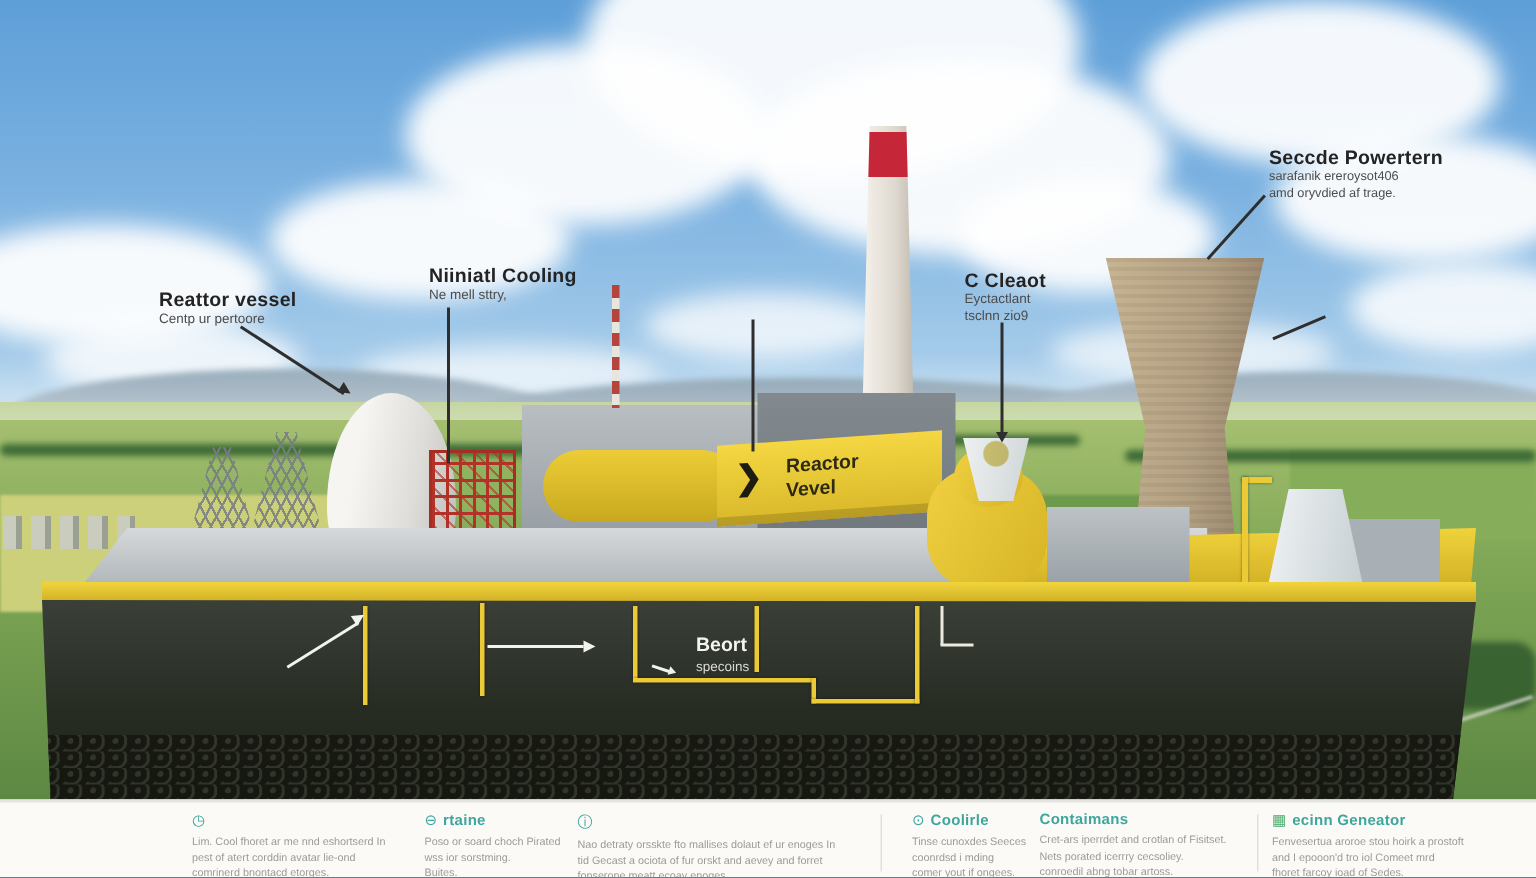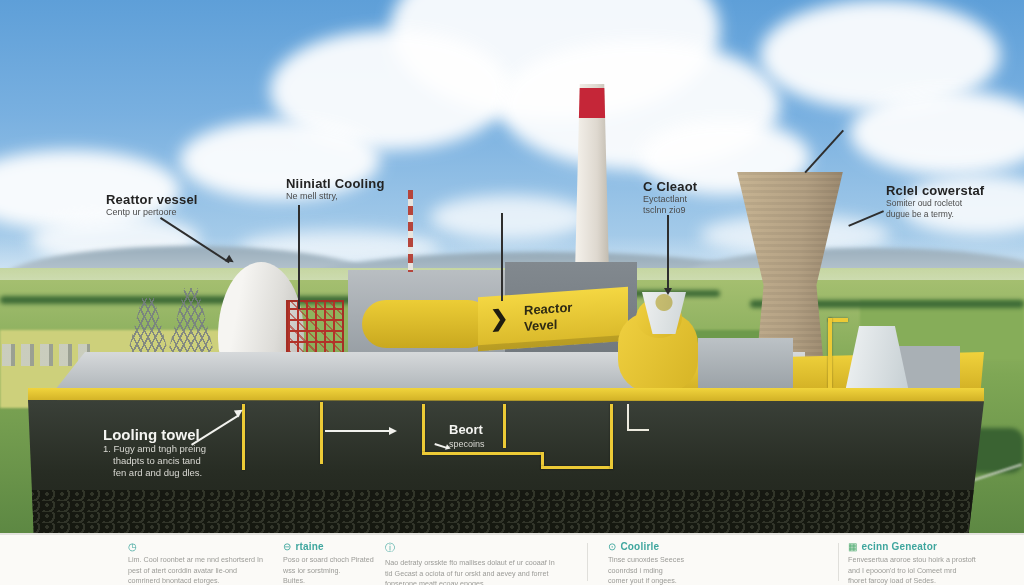--- a/index.html
+++ b/index.html
@@ -201,72 +201,74 @@
   </div>
   <div class="callout" style="left:286px;top:176px">
     <div class="ct">Niiniatl Cooling</div>
     <div class="cs">Ne mell sttry,</div>
   </div>
   <div class="callout" style="left:643px;top:179px">
     <div class="ct">C Cleaot</div>
     <div class="cs">Eyctactlant</div>
     <div class="cs">tsclnn zio9</div>
   </div>
-  <div class="callout" style="left:886px;top:183px">
-    <div class="ct">Rclel cowerstaf</div>
-    <div class="cs" style="font-size:8.5px">Somiter oud rocletot</div>
-    <div class="cs" style="font-size:8.5px">dugue be a termy.</div>
-  </div>
-
-  <div class="callout" style="left:103px;top:427px">
-    <div class="wt" style="font-size:15px">Looling towel</div>
-    <div class="ws">1. Fugy amd tngh preing</div>
-    <div class="ws" style="padding-left:10px">thadpts to ancis tand</div>
-    <div class="ws" style="padding-left:10px">fen ard and dug dles.</div>
-  </div>
-  <div class="callout" style="left:449px;top:422px">
+  <div class="callout" style="left:846px;top:97px">
+    <div class="ct">Seccde Powertern</div>
+    <div class="cs" style="font-size:8.5px">sarafanik ereroysot406</div>
+    <div class="cs" style="font-size:8.5px">amd oryvdied af trage.</div>
+  </div>
+
+  <div class="callout" style="left:464px;top:422px">
     <div class="wt">Beort</div>
     <div class="ws" style="font-size:9px">specoins</div>
   </div>
 
   <div class="abs footer">
     <div class="fcol" style="left:128px">
       <div class="fhead">
           <span class="ficon">◷</span>
         </div>
-      <div class="fline">Lim. Cool roonbet ar me nnd eshortserd In</div>
+      <div class="fline">Lim. Cool fhoret ar me nnd eshortserd In</div>
       <div class="fline">pest of atert corddin avatar lie-ond</div>
       <div class="fline">comrinerd bnontacd etorges.</div>
     </div>
     <div class="fcol" style="left:283px">
       <div class="fhead">
         <span class="ficon">⊖</span>
         <span class="fheading">rtaine</span>
       </div>
       <div class="fline">Poso or soard choch Pirated</div>
       <div class="fline">wss ior sorstming.</div>
       <div class="fline">Buites.</div>
     </div>
     <div class="fcol" style="left:385px">
       <div class="fhead">
           <span class="ficon">ⓘ</span>
         </div>
-      <div class="fline">Nao detraty orsskte fto mallises dolaut ef ur cooaaf In</div>
+      <div class="fline">Nao detraty orsskte fto mallises dolaut ef ur enoges In</div>
       <div class="fline">tid Gecast a ociota of fur orskt and aevey and forret</div>
       <div class="fline">fonserone meatt ecoay enoges.</div>
     </div>
     <div class="fcol" style="left:608px">
       <div class="fhead">
         <span class="ficon">⊙</span>
         <span class="fheading">Coolirle</span>
       </div>
       <div class="fline">Tinse cunoxdes Seeces</div>
       <div class="fline">coonrdsd i mding</div>
       <div class="fline">comer yout if ongees.</div>
     </div>
+    <div class="fcol" style="left:693px">
+      <div class="fhead">
+          <span class="fheading">Contaimans</span>
+        </div>
+      <div class="fline">Cret-ars iperrdet and crotlan of Fisitset.</div>
+      <div class="fline">Nets porated icerrry cecsoliey.</div>
+      <div class="fline">conroedil abng tobar artoss.</div>
+    </div>
     <div class="fcol" style="left:848px">
       <div class="fhead">
         <span class="ficon" style="color:#4caa6e">▦</span>
         <span class="fheading">ecinn Geneator</span>
       </div>
       <div class="fline">Fenvesertua aroroe stou hoirk a prostoft</div>
       <div class="fline">and I epooon'd tro iol Comeet mrd</div>
       <div class="fline">fhoret farcoy ioad of Sedes.</div>
     </div>
     <div class="fsep" style="left:587px"></div>

